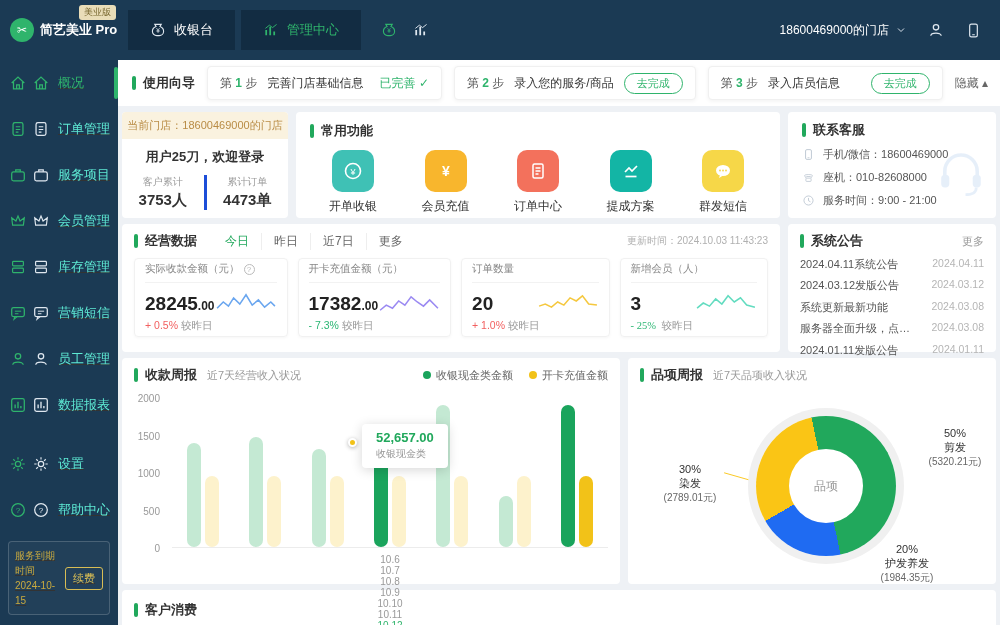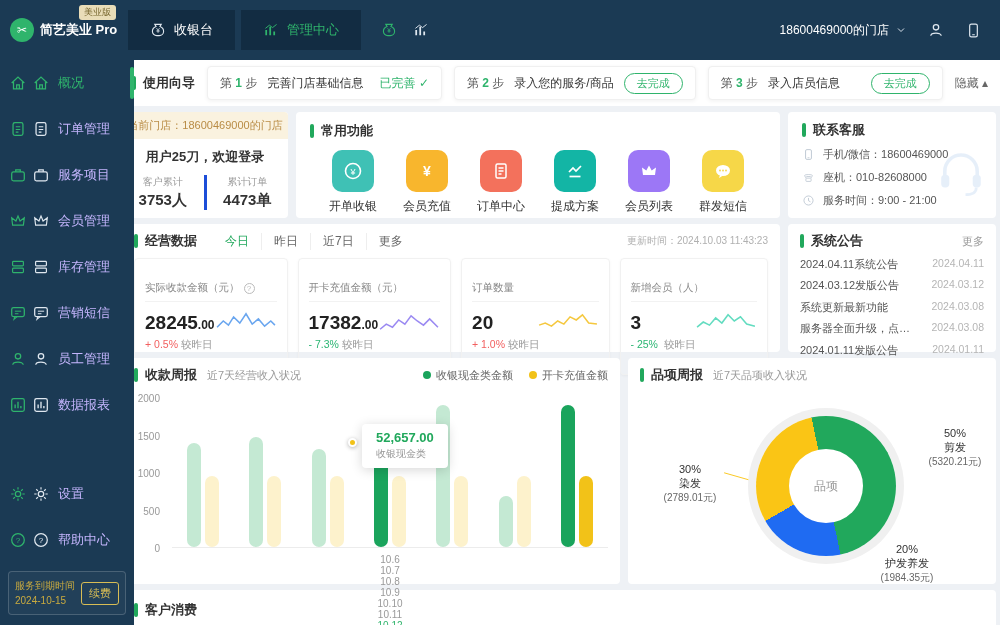--- a/index.html
+++ b/index.html
@@ -14,22 +14,22 @@
   .logo-badge { position:absolute; top:5px; right:2px; background:#e9ddb8; color:#7a6a33; font-size:9px; padding:1px 5px; border-radius:3px; }
   .top-tabs { display:flex; align-items:center; height:60px; margin-left:10px; gap:6px; }
   .top-tab { background:#122c42; height:40px; padding:0 22px; display:flex; align-items:center; gap:8px; color:#fff; font-size:13px; cursor:pointer; }
   .top-tab.green-txt { color:#2fb46c;align-items:center; }
   .mini-icons { display:flex; gap:16px; margin-left:14px; align-items:center; }
   .topbar-right { margin-left:auto; display:flex; align-items:center; gap:20px; padding-right:18px; color:#fff; }
   .store-sel { display:flex; align-items:center; gap:6px; font-size:12px; cursor:pointer; }
   svg.ic { display:block; }
 
   
-  .sidebar { position:absolute; left:0; top:60px; width:134px; height:565px; background:#1b3a54; display:flex; flex-direction:column; z-index:4; }
-  .side-item { height:46px; display:flex; align-items:center; padding-left:9px; gap:5px; color:#c4b5fd; font-size:13px; cursor:pointer; position:relative; flex:0 0 46px; }
+  .sidebar { position:absolute; left:0; top:60px; width:118px; height:565px; background:#1b3a54; display:flex; flex-direction:column; z-index:4;text-decoration:underline; }
+  .side-item { height:46px; display:flex; align-items:center; padding-left:9px; gap:5px; color:#5eead4; font-size:13px; cursor:pointer; position:relative; flex:0 0 46px; }
   .side-item .lbl { margin-left:3px; }
   .side-item.active { color:#2fb46c; }
   .side-item.active::after { content:""; position:absolute; right:0; top:7px; bottom:7px; width:4px; background:#2fb46c; border-radius:2px; }
   .ic-g { color:#2fb46c; } .ic-w { color:#dfe7ef; }
   .side-spacer { flex:1; }
   .expiry-box { margin:8px 8px 10px 8px; border:1px solid rgba(255,255,255,.18); border-radius:4px; padding:6px 6px; display:flex; align-items:center; gap:6px; background:rgba(255,255,255,.03); }
   .expiry-txt { color:#c9aa3f; font-size:10px; line-height:1.5; }
   .renew-btn { color:#d8bd55; border:1px solid #d8bd55; border-radius:3px; font-size:11px; padding:3px 7px; background:transparent; cursor:pointer; white-space:nowrap; }
 
   
@@ -73,21 +73,21 @@
 
   
   .biz-card { flex:1; height:128px; padding:8px 12px; }
   .biz-head { display:flex; align-items:center; }
   .biz-tabs { display:flex; align-items:center; gap:0; margin-left:16px; font-size:12px; color:#666; }
   .biz-tab { padding:0 12px; cursor:pointer; }
   .biz-tab.active { color:#21a85c; }
   .biz-tab + .biz-tab { border-left:1px solid #eee; }
   .updated { margin-left:auto; font-size:10px; color:#b0b0b0; }
   .stat-row { display:flex; gap:10px; margin-top:8px; }
-  .stat-card { flex:1; border:1px solid #f1f1f1; border-radius:4px; box-shadow:0 1px 3px rgba(0,0,0,.04); padding:22px 10px; }
+  .stat-card { flex:1; border:1px solid #f1f1f1; border-radius:4px; box-shadow:0 1px 3px rgba(0,0,0,.04); padding:3px 10px; }
   .stat-lbl { font-size:10.5px; color:#888; border-bottom:1px solid #f2f2f2; padding-bottom:6px; display:flex; align-items:center; gap:4px; white-space:nowrap; }
   .help-q { width:11px; height:11px; border:1px solid #bbb; border-radius:50%; color:#bbb; font-size:8px; display:inline-flex; align-items:center; justify-content:center; flex:0 0 11px; }
   .stat-mid { display:flex; align-items:flex-end; justify-content:space-between; margin-top:8px; }
   .stat-val { font-size:19px; font-weight:bold; color:#222; line-height:1; white-space:nowrap; }
   .stat-dec { font-size:12px; font-weight:bold; }
   .stat-delta { font-size:10.5px; margin-top:6px; white-space:nowrap; }
   .stat-delta .cmp { color:#999; margin-left:3px; }
 
   .notice-card { width:208px; height:128px; padding:8px 12px; }
   .notice-head { display:flex; align-items:center; }
@@ -427,28 +427,20 @@
         <div class="quick-item">
           <div class="quick-tile" style="background: rgb(19, 181, 165);">
             <svg width="22" height="22" viewBox="0 0 22 22">
                 <path d="M5 12 l4-4 3 3 5-5" fill="none" stroke="#fff" stroke-width="1.7"></path>
                 <path d="M5.5 16.5 h11" stroke="#fff" stroke-width="1.7"></path>
               </svg>
           </div>
           <span class="quick-lbl">提成方案</span>
         </div>
         <div class="quick-item">
-          <div class="quick-tile" style="background: rgb(156, 119, 246);">
-            <svg width="22" height="22" viewBox="0 0 22 22">
-                <path d="M5 15 L4 7.5 L8.3 10.5 L11 5.5 L13.7 10.5 L18 7.5 L17 15 Z" fill="#fff"></path>
-              </svg>
-          </div>
-          <span class="quick-lbl">会员列表</span>
-        </div>
-        <div class="quick-item">
           <div class="quick-tile" style="background: rgb(246, 215, 72);">
             <svg width="22" height="22" viewBox="0 0 22 22">
                 <ellipse cx="11" cy="10.5" rx="7" ry="5.5" fill="#fff"></ellipse>
                 <path d="M8 15 L7 18 L11 15.5" fill="#fff"></path>
                 <circle cx="8" cy="10.5" r="0.9" fill="#f6d748"></circle>
                 <circle cx="11" cy="10.5" r="0.9" fill="#f6d748"></circle>
                 <circle cx="14" cy="10.5" r="0.9" fill="#f6d748"></circle>
               </svg>
           </div>
           <span class="quick-lbl">群发短信</span>
@@ -541,21 +533,21 @@
         <div class="stat-card">
           <div class="stat-lbl">
               <span>新增会员（人）</span>
             </div>
           <div class="stat-mid">
             <div class="stat-val"><span>3</span></div>
             <svg width="62" height="22" viewBox="0 0 60 20">
                 <polyline points="2,16 8,11 14,14 20,7 26,12 32,4 38,10 44,6 50,13 58,15" fill="none" stroke-width="1.5" style="stroke: rgb(99, 220, 192);"></polyline>
               </svg>
           </div>
-          <div class="stat-delta"><span style="color: rgb(43, 182, 115);">- 25% </span><span class="cmp">较昨日</span></div>
+          <div class="stat-delta"><span style="color: rgb(43, 182, 115); font-family: Liberation Serif, serif;">- 25% </span><span class="cmp">较昨日</span></div>
         </div>
       </div>
     </div>
 
     <div class="card notice-card">
       <div class="notice-head">
         <div class="sec-title">
             <span class="sec-bar"></span>
             <span>系统公告</span>
           </div>

